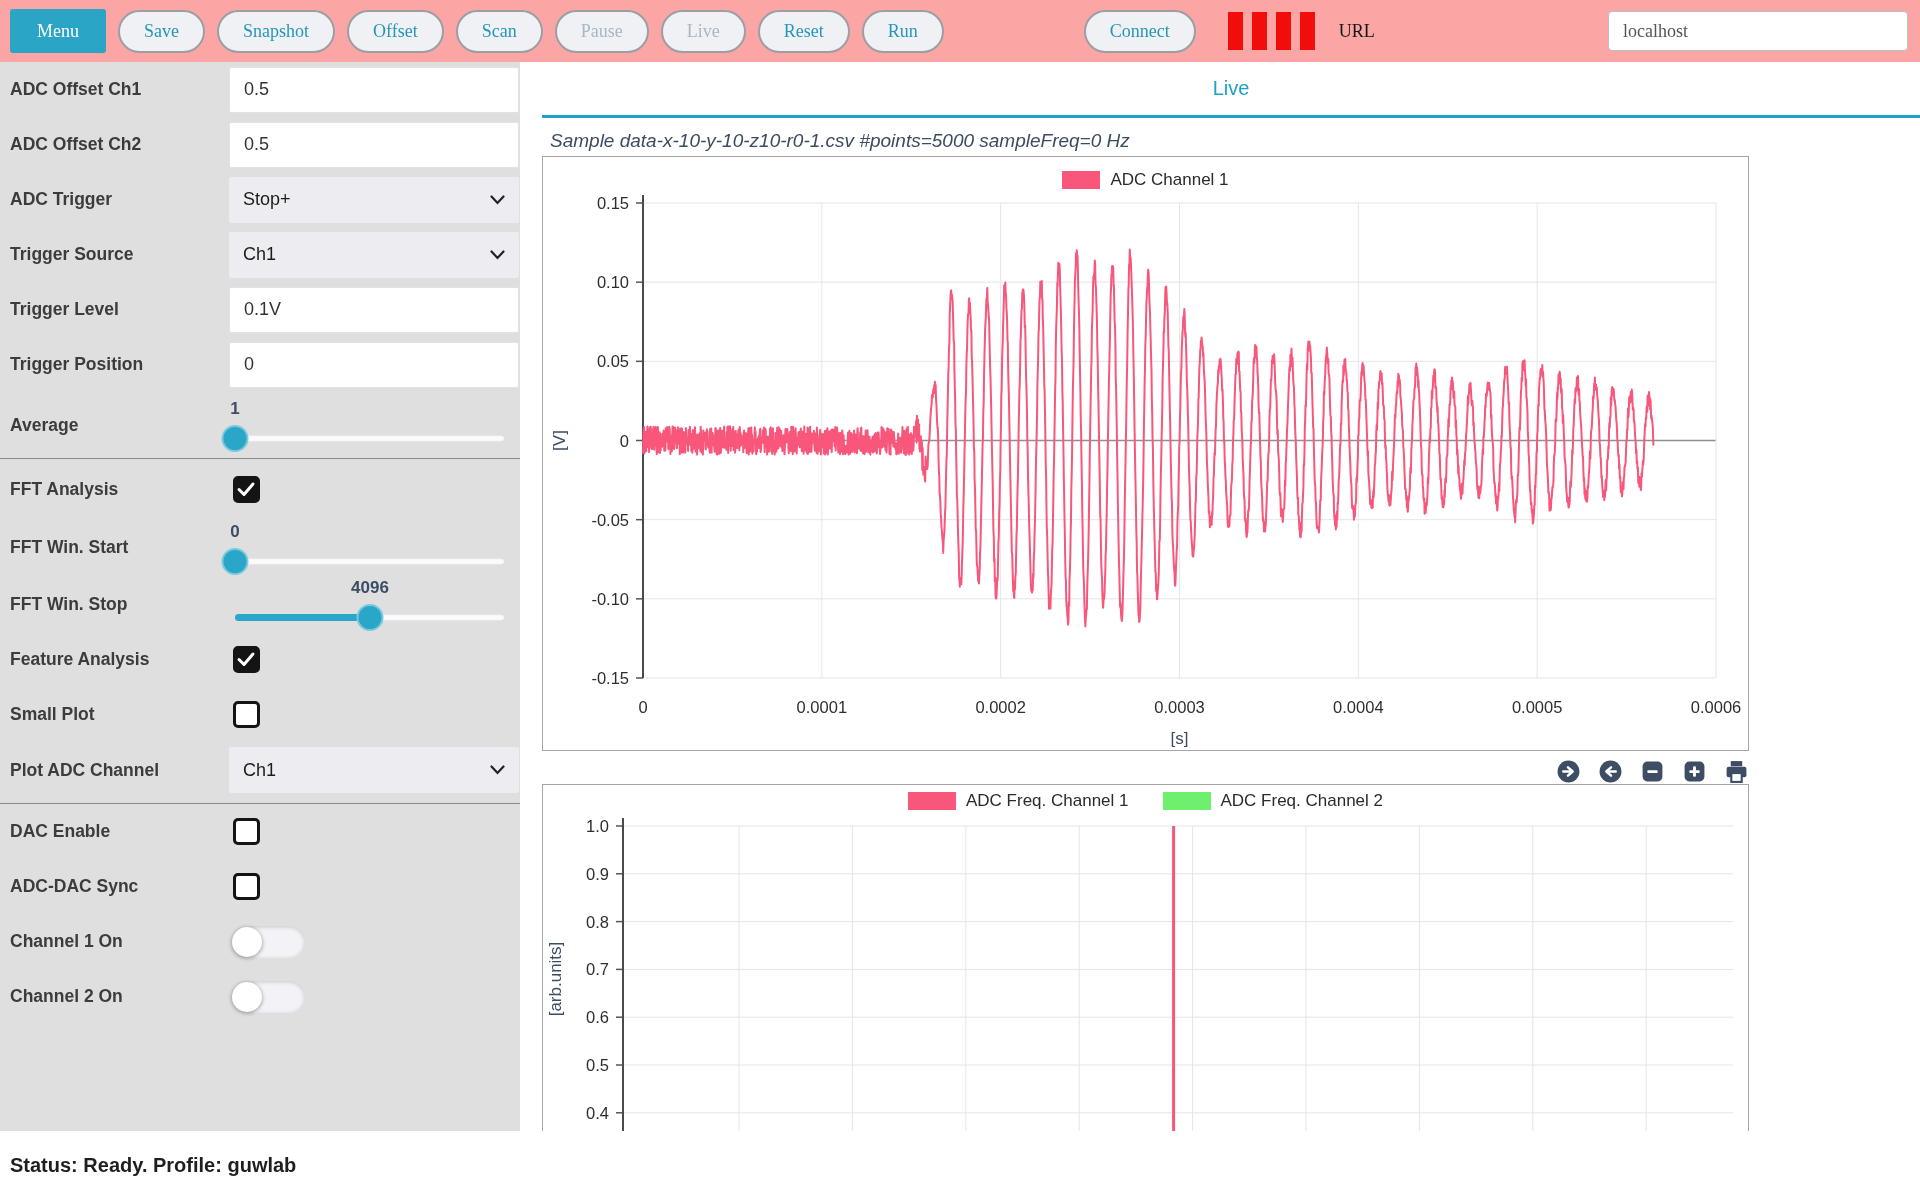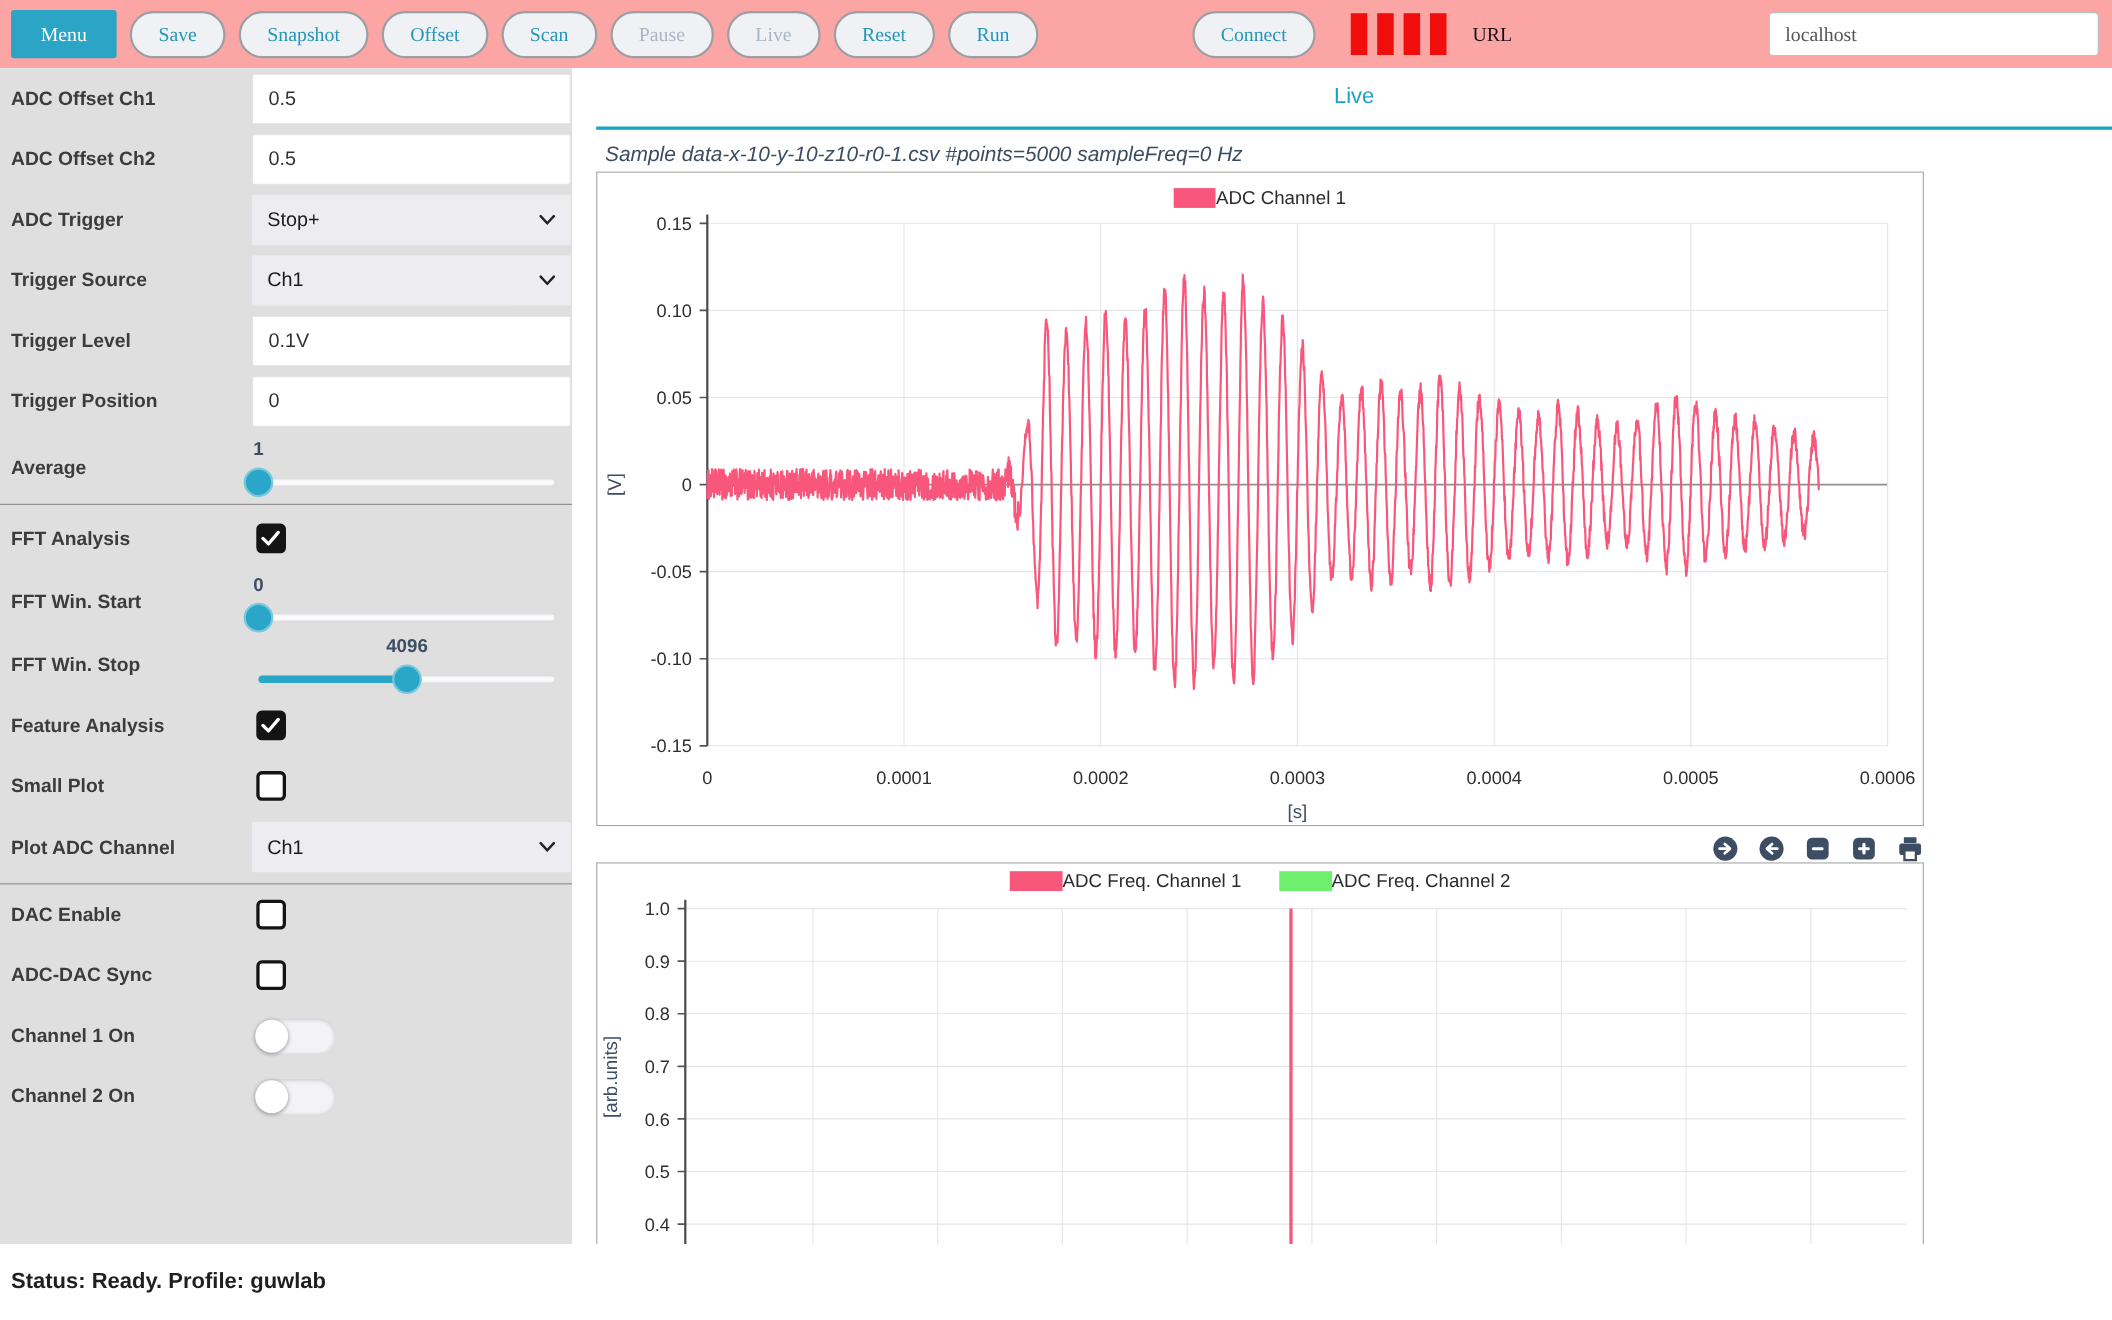--- a/index.html
+++ b/index.html
@@ -64,21 +64,21 @@
   .subtitle { position:absolute; left:30px; top:68px; font-size:19px; font-style:italic; color:#3C4C60; }
   .chartbox { position:absolute; left:22px; width:1207px; background:#fff;
     border:1px solid #a6a6a6; }
   #chart1 { top:94px; height:595px; }
   #chart2 { top:722px; height:349px; }
   .legend { position:absolute; left:0; right:0; display:flex; justify-content:center;
     align-items:center; gap:10px; z-index:2; }
   #chart1 .legend { top:13px; }
   #chart2 .legend { top:6px; }
   .legend .sw { height:18px; display:inline-block; }
-  .legend .entry { display:flex; align-items:center; margin:0 12px; }
+  .legend .entry { display:flex; align-items:center; gap:10px; margin:0 12px; }
   .legend .lt { font-size:17px; color:#2b2b2b; }
   .chartbox svg.plot { position:absolute; left:0; top:0; }
   text.tick { font-size:16.5px; fill:#2e2e2e; font-family:"Liberation Sans",sans-serif; }
   text.axis { font-size:17px; fill:#3D4D63; font-family:"Liberation Sans",sans-serif; }
   .plot-icons { position:absolute; left:22px; top:696px; width:1207px; height:26px;
     display:flex; justify-content:flex-end; align-items:center; gap:17px; }
   .plot-icons svg { width:25px; height:25px; cursor:pointer; }
 
   
   .statusbar { position:absolute; left:0; top:1131px; width:1920px; height:69px; background:#fff;

